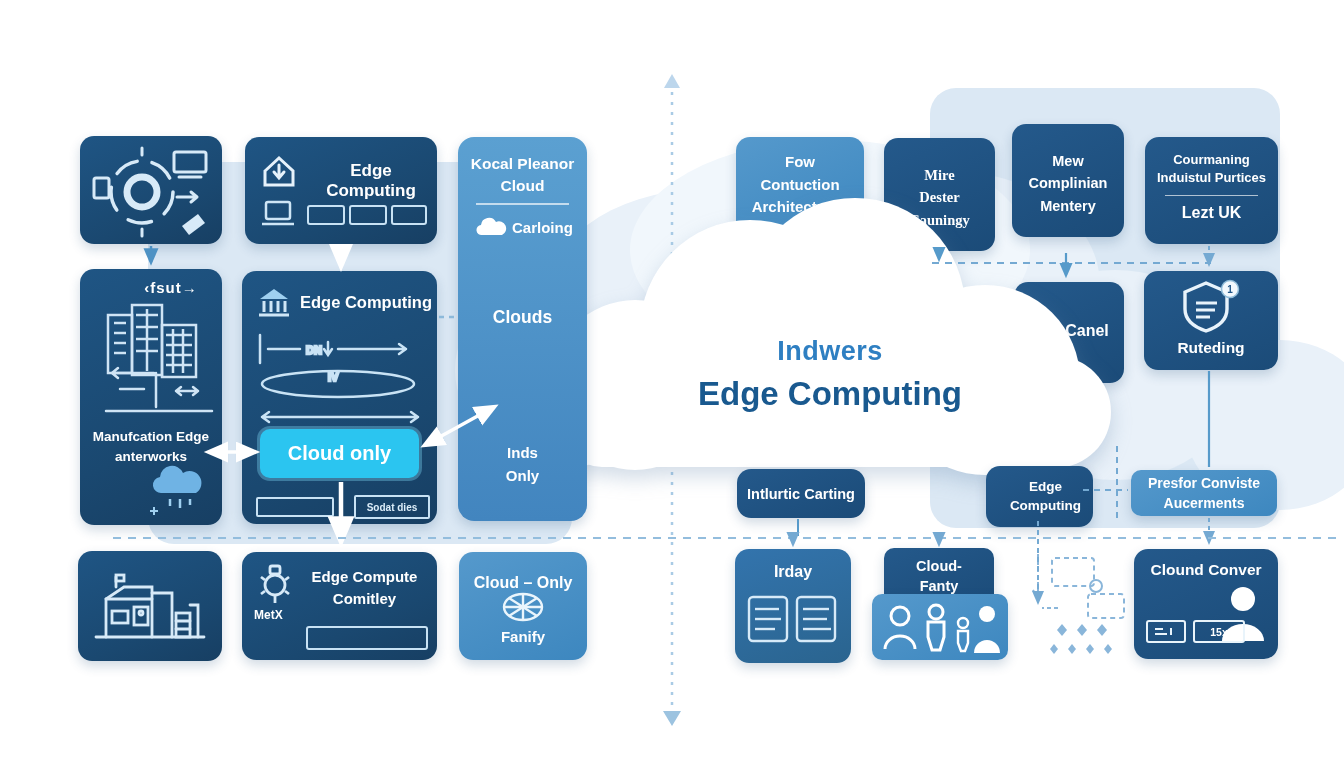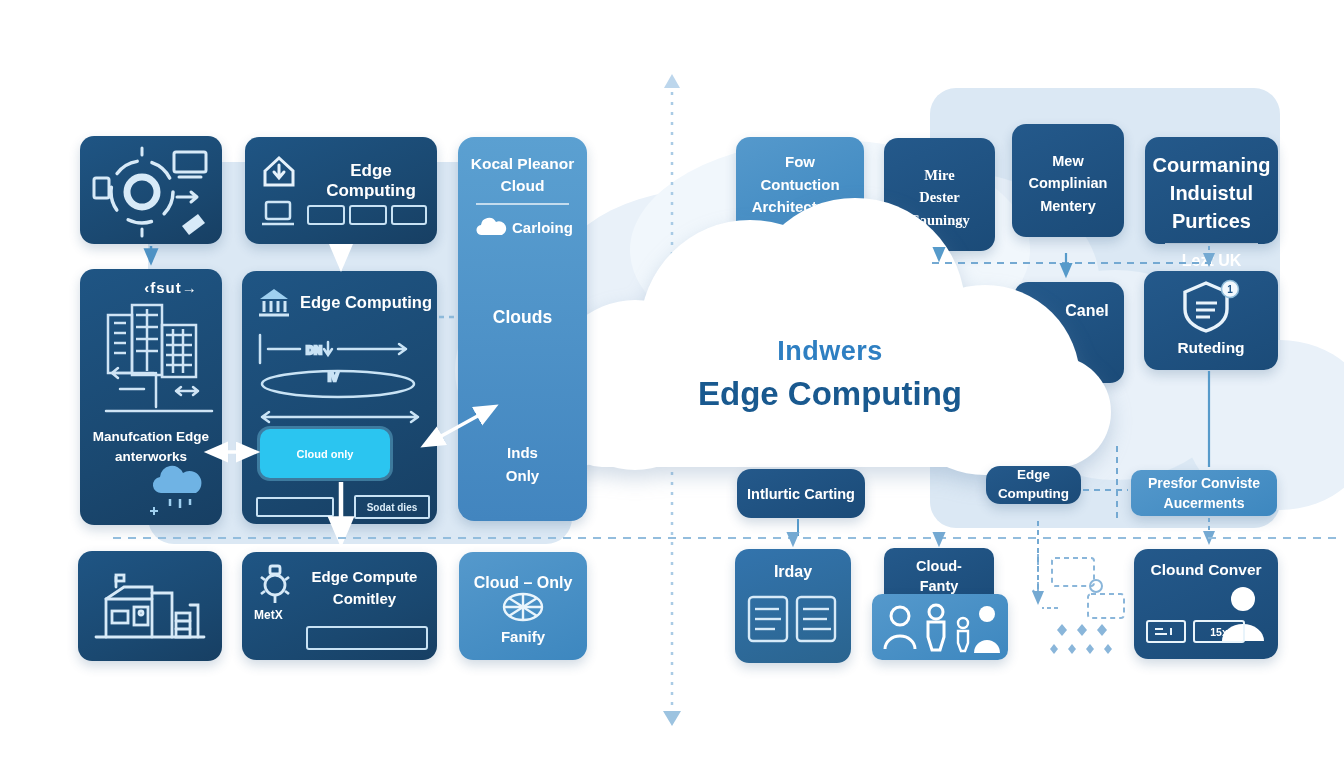--- a/index.html
+++ b/index.html
@@ -17,24 +17,24 @@
   .lbl{font-weight:bold;text-align:center;white-space:pre-line;display:block;}
   .cell{border:2px solid #c8e2f4;border-radius:3px;}
   .divider{border-top:2px solid rgba(255,255,255,.65);}
   #cloud-svg{position:absolute;left:0;top:0;z-index:2;
              filter:drop-shadow(0 9px 10px rgba(105,140,175,.30));}
   #cloud-text{position:absolute;left:640px;top:330px;width:380px;text-align:center;z-index:3;}
   #cloud-text .sub{display:block;font-size:27px;font-weight:600;color:#2e7fc2;letter-spacing:.5px;margin-top:6px;}
   #cloud-text .main{display:block;margin-top:8px;font-size:33px;font-weight:800;color:#19598f;}
   #bg-svg{position:absolute;left:0;top:0;z-index:0;}
   #connectors{position:absolute;left:0;top:0;z-index:5;}
-  .cyanbtn{position:absolute;left:18px;top:158px;width:130px;height:49px;border-radius:10px;
+  .cyanbtn{position:absolute;left:18px;top:158px;width:159px;height:49px;border-radius:10px;
            background:#2bc5f0;box-shadow:0 0 0 3px rgba(130,220,250,.35);
            display:flex;align-items:center;justify-content:center;
-           font-size:11px;font-weight:bold;color:#fff;}
+           font-size:20px;font-weight:bold;color:#fff;}
   .badge-rect{border:2px solid #e9f4fb;border-radius:3px;display:flex;align-items:center;
               justify-content:center;color:#fff;}
 </style>
 </head>
 <body>
 
 <div id="stage">
 
   <div class="patch" style="left:148px;top:162px;width:424px;height:382px;"></div>
   <div class="patch" style="left:930px;top:88px;width:350px;height:440px;"></div>
@@ -59,21 +59,21 @@
     <span class="lbl" style="margin-top:14px;font-size:15px;line-height:1.5;">Fow
 Contuction
 Architectures</span>
   </div>
   <div class="box navy2 under" style="left:884px;top:138px;width:111px;height:113px;">
     <span class="lbl" style="margin-top:26px;font-size:14.5px;line-height:1.55;font-family:Liberation Serif, serif;">Mire
 Dester
 Cauningy</span>
   </div>
   <div class="box navy2 under" style="left:1014px;top:282px;width:110px;height:101px;">
-    <span class="lbl" style="margin-top:20px;padding-left:36px;font-size:16px;">Canel</span>
+    <span class="lbl" style="margin-top:40px;padding-left:36px;font-size:16px;">Canel</span>
   </div>
 
   <svg id="cloud-svg" width="1344" height="768">
     <g fill="#ffffff">
       <circle cx="567" cy="415" r="54"></circle>
       <circle cx="635" cy="385" r="85"></circle>
       <circle cx="750" cy="330" r="110"></circle>
       <circle cx="855" cy="308" r="110"></circle>
       <circle cx="985" cy="380" r="95"></circle>
       <circle cx="1055" cy="412" r="56"></circle>
@@ -242,21 +242,21 @@
     <span class="lbl" style="position:absolute;left:0;right:0;top:76px;font-size:15px;">Fanify</span>
   </div>
 
   <div class="box navy2" style="left:1012px;top:124px;width:112px;height:113px;">
     <span class="lbl" style="margin-top:26px;font-size:14.5px;line-height:1.55;">Mew
 Complinian
 Mentery</span>
   </div>
 
   <div class="box navy2" style="left:1145px;top:137px;width:133px;height:107px;">
-    <span class="lbl" style="margin-top:14px;font-size:20px;line-height:1.4;">Courmaning
+    <span class="lbl" style="margin-top:14px;font-size:13px;line-height:1.4;">Courmaning
 Induistul Purtices</span>
     <div class="divider" style="margin:8px 20px 0 20px;border-top-width:1.5px;"></div>
     <span class="lbl" style="margin-top:8px;font-size:16px;">Lezt UK</span>
   </div>
 
   <div class="box navy2" style="left:1144px;top:271px;width:134px;height:99px;">
     <svg width="64" height="58" viewBox="0 0 64 58" style="position:absolute;left:35px;top:8px;" fill="none">
       <path d="M27,4 L48,13 V30 C48,41 39,48 27,52 C15,48 6,41 6,30 V13 Z" stroke="#e8f3fb" stroke-width="3.4"></path>
       <line x1="17" y1="24" x2="38" y2="24" stroke="#e8f3fb" stroke-width="3"></line>
       <line x1="17" y1="31" x2="36" y2="31" stroke="#e8f3fb" stroke-width="3"></line>
@@ -264,21 +264,21 @@
       <circle cx="51" cy="10" r="8.5" fill="#f2f8fd" stroke="#8fbcd9" stroke-width="1.5"></circle>
       <text x="51" y="14" text-anchor="middle" font-size="10" font-weight="bold" fill="#1f5587" font-family="Liberation Sans, sans-serif">1</text>
     </svg>
     <span class="lbl" style="position:absolute;left:0;right:0;top:68px;font-size:15.5px;">Ruteding</span>
   </div>
 
   <div class="box navy2" style="left:737px;top:469px;width:128px;height:49px;display:flex;align-items:center;justify-content:center;">
     <span class="lbl" style="font-size:14.5px;">Intlurtic Carting</span>
   </div>
 
-  <div class="box navy2" style="left:986px;top:466px;width:95px;height:38px;display:flex;align-items:center;justify-content:center;">
+  <div class="box navy2" style="left:986px;top:466px;width:95px;height:61px;display:flex;align-items:center;justify-content:center;padding-left:12px;">
     <span class="lbl" style="font-size:13.5px;line-height:1.4;">Edge
 Computing</span>
   </div>
 
   <div class="box med" style="left:1131px;top:470px;width:146px;height:46px;border-radius:10px;display:flex;align-items:center;justify-content:center;">
     <span class="lbl" style="font-size:14px;line-height:1.45;">Presfor Conviste
 Aucerments</span>
   </div>
 
   <div class="box" style="left:735px;top:549px;width:116px;height:114px;background:linear-gradient(160deg,#3374ad,#2a648f);">

